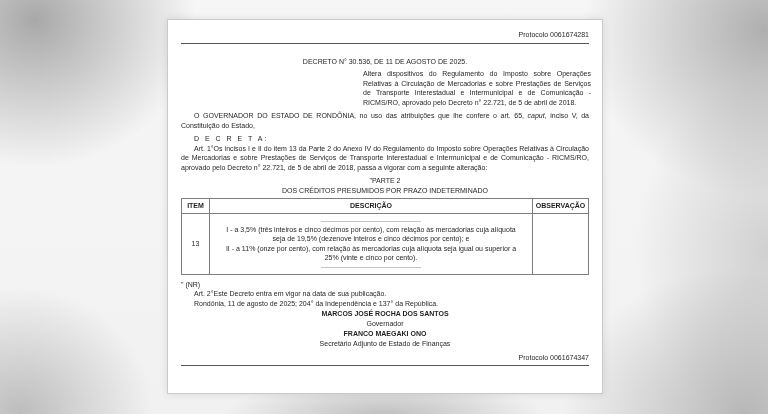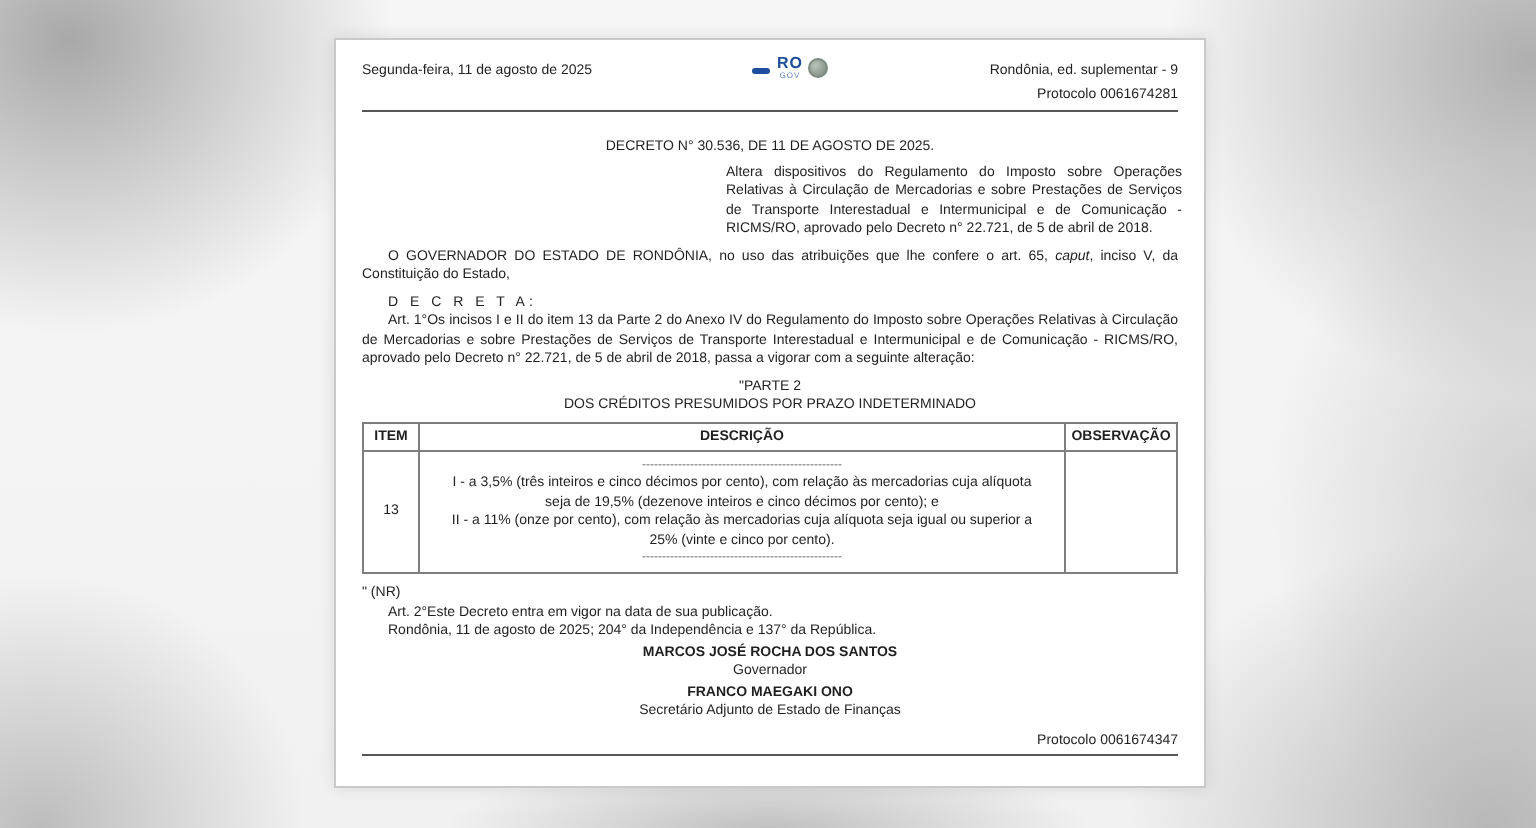--- a/index.html
+++ b/index.html
@@ -64,32 +64,20 @@
   .rule-bottom { border: none; border-top: 1px solid #565656; margin-top: 2px; }
   i { font-style: italic; }
 </style>
 </head>
 <body>
 
 <div class="bg"></div>
 
 <div class="page">
 
-  <div class="hdr">
-    <span class="hdr-date">Segunda-feira, 11 de agosto de 2025</span>
-    <span class="logo">
-      <span class="logo-dash"></span>
-      <span class="logo-ro">
-        <span class="ro">RO</span>
-        <span class="gov">GOV</span>
-      </span>
-      <span class="logo-seal"></span>
-    </span>
-    <span class="hdr-edition">Rondônia, ed.  suplementar - 9</span>
-  </div>
 
   <div class="protocol-top">Protocolo 0061674281</div>
   <hr class="rule">
 
   <div class="title">DECRETO N° 30.536, DE 11 DE AGOSTO DE 2025.</div>
 
   <div class="ementa">Altera dispositivos do Regulamento do Imposto sobre Operações Relativas à Circulação de Mercadorias e sobre Prestações de Serviços de Transporte Interestadual e Intermunicipal e de Comunicação - RICMS/RO, aprovado pelo Decreto n° 22.721, de 5 de abril de 2018.</div>
 
   <p class="body-par"><span>O GOVERNADOR DO ESTADO DE RONDÔNIA, no uso das atribuições que lhe confere o art. 65, </span><i>caput</i><span>, inciso V, da Constituição do Estado,</span></p>
 

